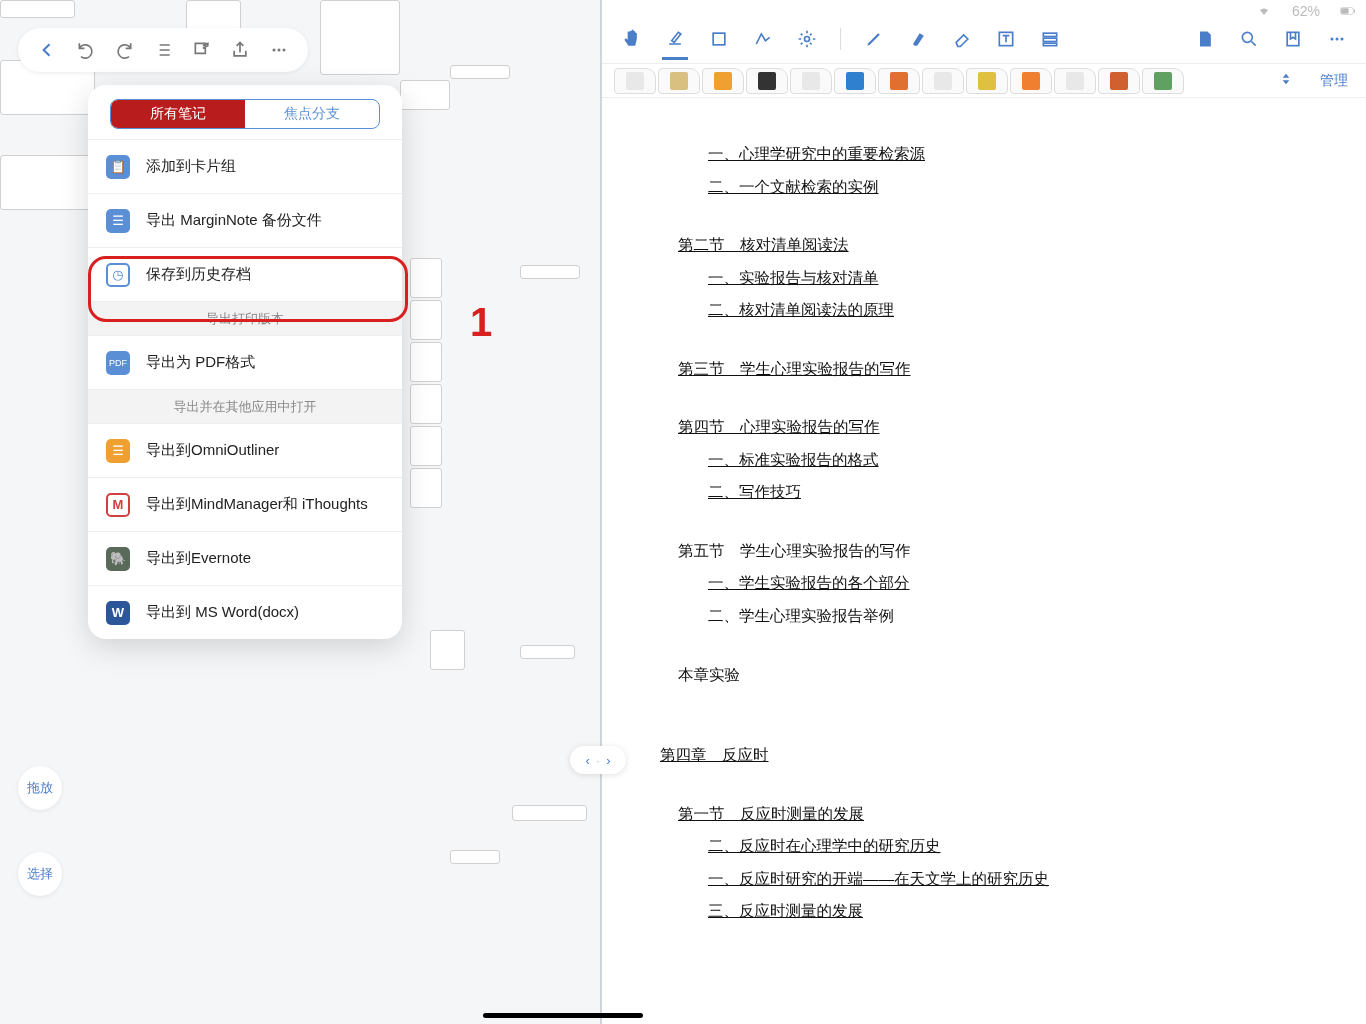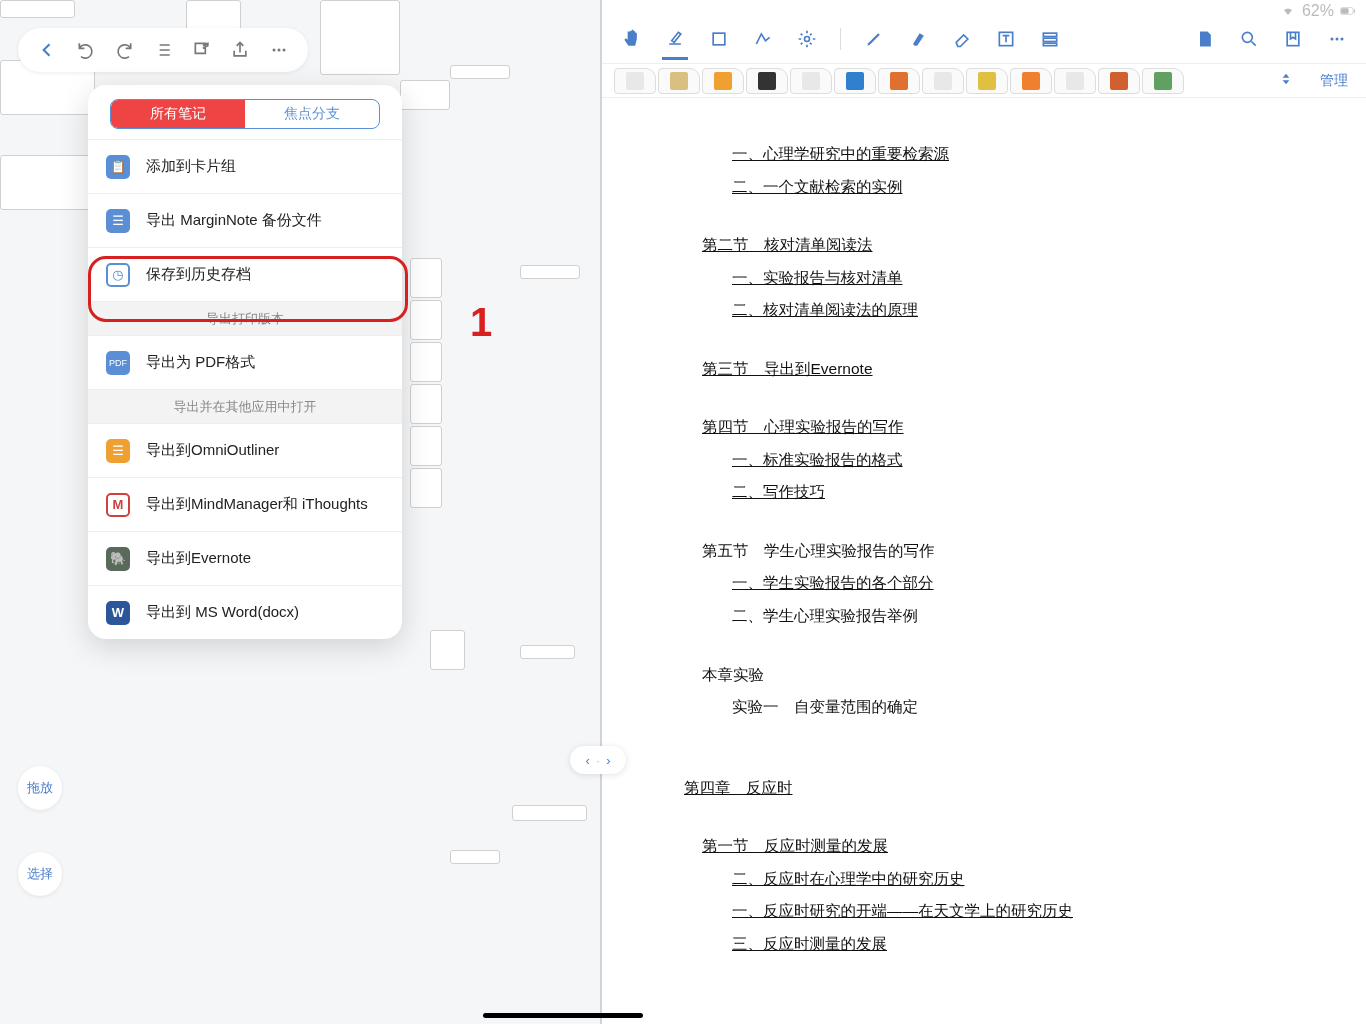--- a/index.html
+++ b/index.html
@@ -1,39 +1,39 @@
 <!DOCTYPE html>
 <html><head>
 <meta charset="utf-8">
 <style>
 * { margin:0; padding:0; box-sizing:border-box; font-family:-apple-system,"PingFang SC","Helvetica Neue",sans-serif; }
 body { width:1366px; height:1024px; background:#f5f6f8; overflow:hidden; position:relative; }
 
 
-.status-bar { position:absolute; top:0; right:10px; height:22px; display:flex; align-items:center; gap:6px; color:#bbb; font-size:16px; }
+.status-bar { position:absolute; top:0; right:10px; height:22px; display:flex; align-items:center; gap:20px; color:#bbb; font-size:14px; }
 .status-bar svg { width:16px; height:12px; }
 
 
 .left { position:absolute; left:0; top:0; width:600px; height:1024px; }
 .mindmap-bg { position:absolute; inset:0; background:#f5f6f8; }
 .mindmap-bg .node { position:absolute; background:#fff; border:1px solid #d0d0d0; border-radius:3px; font-size:7px; color:#888; padding:3px; overflow:hidden; }
 
 .left-toolbar { position:absolute; left:18px; top:28px; height:44px; width:290px; background:#fff; border-radius:22px; box-shadow:0 1px 4px rgba(0,0,0,.08); display:flex; align-items:center; justify-content:space-around; padding:0 10px; }
 .tb-btn { width:26px; height:26px; display:flex; align-items:center; justify-content:center; color:#777; cursor:pointer; }
 .tb-btn svg { width:20px; height:20px; }
 .tb-btn.blue { color:#4a7ec9; }
 
 .float-btn { position:absolute; left:18px; width:44px; height:44px; background:#fff; border-radius:22px; box-shadow:0 1px 4px rgba(0,0,0,.08); display:flex; align-items:center; justify-content:center; font-size:13px; color:#4a7ec9; }
 
 
 .popover { position:absolute; left:88px; top:85px; width:314px; background:#fff; border-radius:18px; box-shadow:0 8px 30px rgba(0,0,0,.15); overflow:hidden; }
 .popover::before { content:""; position:absolute; top:-8px; left:155px; width:16px; height:16px; background:#fff; transform:rotate(45deg); }
 .seg { margin:14px 22px 10px; height:30px; border:1px solid #5a8fd6; border-radius:8px; display:flex; overflow:hidden; position:relative; }
 .seg div { flex:1; display:flex; align-items:center; justify-content:center; font-size:14px; }
-.seg .on { background:#ef4444; color:#fff;text-align:right; }
+.seg .on { background:#b91c1c; color:#fff;text-align:right; }
 .seg .off { color:#5a8fd6; }
 .pop-item { display:flex; align-items:center; height:54px; padding:0 18px; gap:16px; font-size:15px; color:#222; border-top:1px solid #eee; cursor:pointer; }
 .pop-item .ic { width:24px; height:24px; display:flex; align-items:center; justify-content:center; border-radius:5px; font-size:13px; color:#fff; }
 .pop-section { height:34px; background:#f3f3f3; display:flex; align-items:center; justify-content:center; font-size:13px; color:#888; border-top:1px solid #eee; }
 .highlight-box { position:absolute; left:88px; top:256px; width:320px; height:66px; border:3px solid #d92020; border-radius:18px; pointer-events:none; }
 .annot-1 { position:absolute; left:470px; top:300px; font-size:40px; font-weight:700; color:#d92020; }
 
 
 .right { position:absolute; left:600px; top:0; width:766px; height:1024px; background:#fff; border-left:2px solid #cfd3da; }
 .r-toolbar { height:50px; border-bottom:1px solid #eee; display:flex; align-items:center; padding:0 18px; gap:22px; margin-top:14px; }
@@ -42,21 +42,21 @@
 .r-ic.active::after { content:""; position:absolute; bottom:-10px; left:-2px; right:-2px; height:3px; background:#4a7ec9; }
 .r-ic svg { width:20px; height:20px; }
 
 .tab-strip { height:34px; display:flex; align-items:center; padding:0 12px; gap:12px; border-bottom:1px solid #eee; overflow:hidden; }
 .doc-tab { width:42px; height:26px; border:1px solid #ddd; border-radius:4px 10px 4px 4px; margin-right:2px; display:flex; align-items:center; justify-content:center; background:#fafafa; }
 .doc-tab .thumb { width:18px; height:18px; border-radius:2px; }
 .tab-strip .sp { flex:1; }
 .sort-ic { color:#4a7ec9; margin:0 8px; }
 .manage { color:#4a7ec9; font-size:14px; padding:0 6px; cursor:pointer; }
 
-.doc { padding:40px 40px 40px 100px; font-size:15.5px; line-height:2.1; color:#111; font-family:"Songti SC","SimSun",serif; overflow-y:auto; height:calc(1024px - 98px); }
+.doc { padding:40px 40px 40px 76px; font-size:15.5px; line-height:2.1; color:#111; font-family:"Songti SC","SimSun",serif; overflow-y:auto; height:calc(1024px - 98px); }
 .doc .lk { text-decoration:underline; }
 .doc .l1 { margin-left:0; }
 .doc .l2 { margin-left:30px; }
 .doc .sec { margin-top:26px; }
 .doc .chap { margin-left:-18px; margin-top:48px;text-decoration:underline; }
 
 .splitter { position:absolute; left:570px; top:746px; width:56px; height:28px; background:#fff; border-radius:14px; box-shadow:0 1px 6px rgba(0,0,0,.12); display:flex; align-items:center; justify-content:center; gap:6px; color:#4a7ec9; font-size:13px; }
 .home-ind { position:absolute; left:483px; bottom:6px; width:160px; height:5px; background:#000; border-radius:3px; }
 </style>
 </head>
@@ -304,29 +304,28 @@
         </svg></div>
     <div class="manage">管理</div>
   </div>
 
   <div class="doc">
     <div class="l2 lk">一、心理学研究中的重要检索源</div>
     <div class="l2 lk">二、一个文献检索的实例</div>
     <div class="l1 lk sec">第二节　核对清单阅读法</div>
     <div class="l2 lk">一、实验报告与核对清单</div>
     <div class="l2 lk">二、核对清单阅读法的原理</div>
-    <div class="l1 lk sec">第三节　导出到Evernote</div>
+    <div class="l1 lk sec">第三节　学生心理实验报告的写作</div>
     <div class="l1 lk sec">第四节　心理实验报告的写作</div>
     <div class="l2 lk">一、标准实验报告的格式</div>
     <div class="l2 lk">二、写作技巧</div>
     <div class="l1 sec">第五节　学生心理实验报告的写作</div>
     <div class="l2 lk">一、学生实验报告的各个部分</div>
     <div class="l2">二、学生心理实验报告举例</div>
     <div class="l1 sec">本章实验</div>
-    <div class="l2">实验一　自变量范围的确定</div>
     <div class="chap lk">第四章　反应时</div>
     <div class="l1 lk sec">第一节　反应时测量的发展</div>
     <div class="l2 lk">二、反应时在心理学中的研究历史</div>
     <div class="l2 lk">一、反应时研究的开端——在天文学上的研究历史</div>
     <div class="l2 lk">三、反应时测量的发展</div>
   </div>
 </div>
 
 <div class="splitter">
   <span>‹</span>

